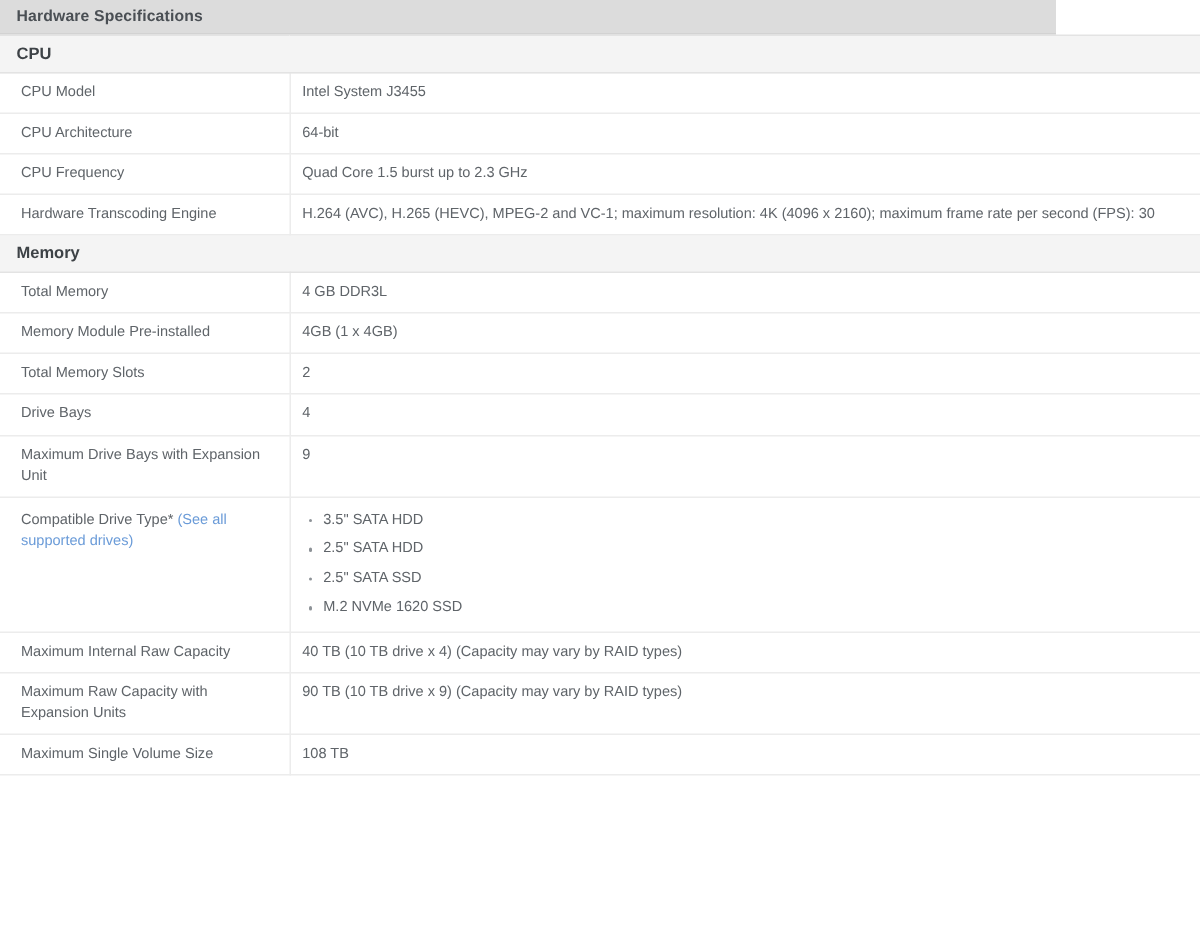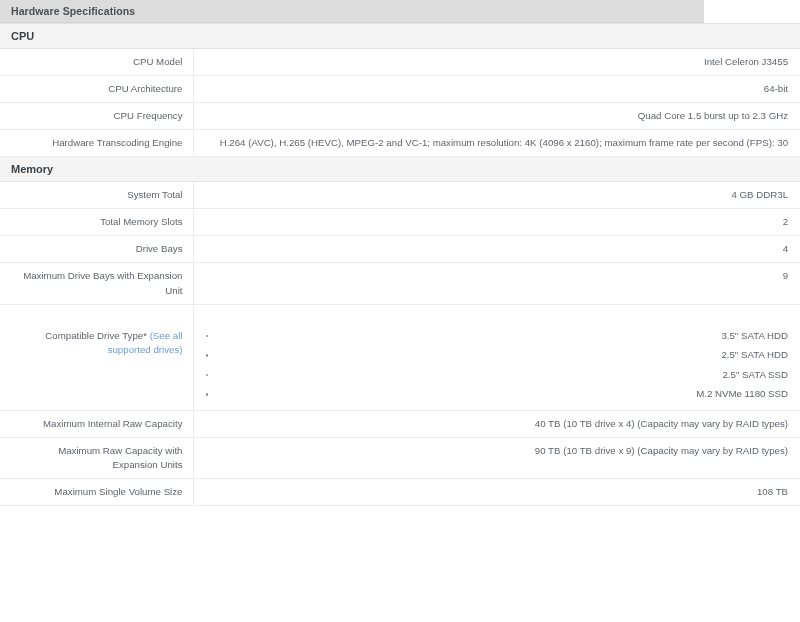--- a/index.html
+++ b/index.html
@@ -57,31 +57,30 @@
     font-weight: bold;
     color: #3d4246;
   }
 
   tr.spec-row > td {
     border-bottom: 1px solid #ececec;
     font-size: 9.7px;
     color: #5f6469;
     vertical-align: top;
     line-height: 1.45;
-    text-align: right;
   }
   tr.spec-row > td.cell-label {
     padding: 6px 10px 6px 14px;
     border-right: 1px solid #ececec;
   }
   tr.spec-row > td.cell-value {
     padding: 6px 12px 6px 8px;
   }
 
-  tr.spec-row.tall > td { padding-top: 24px; padding-bottom: 8px; }
+  tr.spec-row.tall > td { padding-top: 8px; padding-bottom: 8px; }
 
   a.speclink {
     color: #6a9bd8;
     text-decoration: none;
   }
 
   
   ul.bullets {
     margin: 0;
     padding: 0;
@@ -128,61 +127,65 @@
     <colgroup>
       <col class="c-label">
       <col class="c-value">
     </colgroup>
     <tbody id="spec-body">
         <tr class="section-row">
           <td colspan="2">CPU</td>
         </tr>
         <tr class="spec-row">
           <td class="cell-label">CPU Model</td>
-          <td class="cell-value">Intel Celeron J3455</td>
+          <td class="cell-value">Intel System J3455</td>
         </tr>
         <tr class="spec-row">
           <td class="cell-label">CPU Architecture</td>
           <td class="cell-value">64-bit</td>
         </tr>
         <tr class="spec-row">
           <td class="cell-label">CPU Frequency</td>
           <td class="cell-value">Quad Core 1.5 burst up to 2.3 GHz</td>
         </tr>
         <tr class="spec-row">
           <td class="cell-label">Hardware Transcoding Engine</td>
           <td class="cell-value">H.264 (AVC), H.265 (HEVC), MPEG-2 and VC-1; maximum resolution: 4K (4096 x 2160); maximum frame rate per second (FPS): 30</td>
         </tr>
         <tr class="section-row">
           <td colspan="2">Memory</td>
         </tr>
         <tr class="spec-row">
-          <td class="cell-label">System Total</td>
+          <td class="cell-label">Total Memory</td>
           <td class="cell-value">4 GB DDR3L</td>
+        </tr>
+        <tr class="spec-row">
+          <td class="cell-label">Memory Module Pre-installed</td>
+          <td class="cell-value">4GB (1 x 4GB)</td>
         </tr>
         <tr class="spec-row">
           <td class="cell-label">Total Memory Slots</td>
           <td class="cell-value">2</td>
         </tr>
         <tr class="spec-row">
           <td class="cell-label">Drive Bays</td>
           <td class="cell-value">4</td>
         </tr>
         <tr class="spec-row">
           <td class="cell-label">Maximum Drive Bays with Expansion Unit</td>
           <td class="cell-value">9</td>
         </tr>
         <tr class="spec-row tall">
           <td class="cell-label"><span>Compatible Drive Type*</span> <a class="speclink" href="#">(See all supported drives)</a></td>
           <td class="cell-value">
             <ul class="bullets">
               <li>3.5" SATA HDD</li>
               <li>2.5" SATA HDD</li>
               <li>2.5" SATA SSD</li>
-              <li>M.2 NVMe 1180 SSD</li>
+              <li>M.2 NVMe 1620 SSD</li>
             </ul>
           </td>
         </tr>
         <tr class="spec-row">
           <td class="cell-label">Maximum Internal Raw Capacity</td>
           <td class="cell-value">40 TB (10 TB drive x 4) (Capacity may vary by RAID types)</td>
         </tr>
         <tr class="spec-row">
           <td class="cell-label">Maximum Raw Capacity with Expansion Units</td>
           <td class="cell-value">90 TB (10 TB drive x 9) (Capacity may vary by RAID types)</td>

